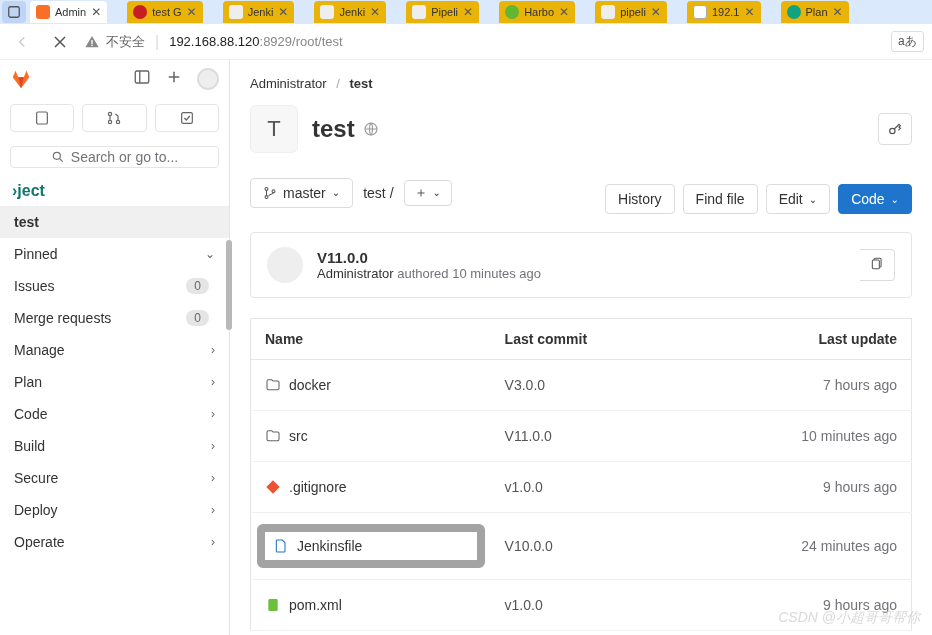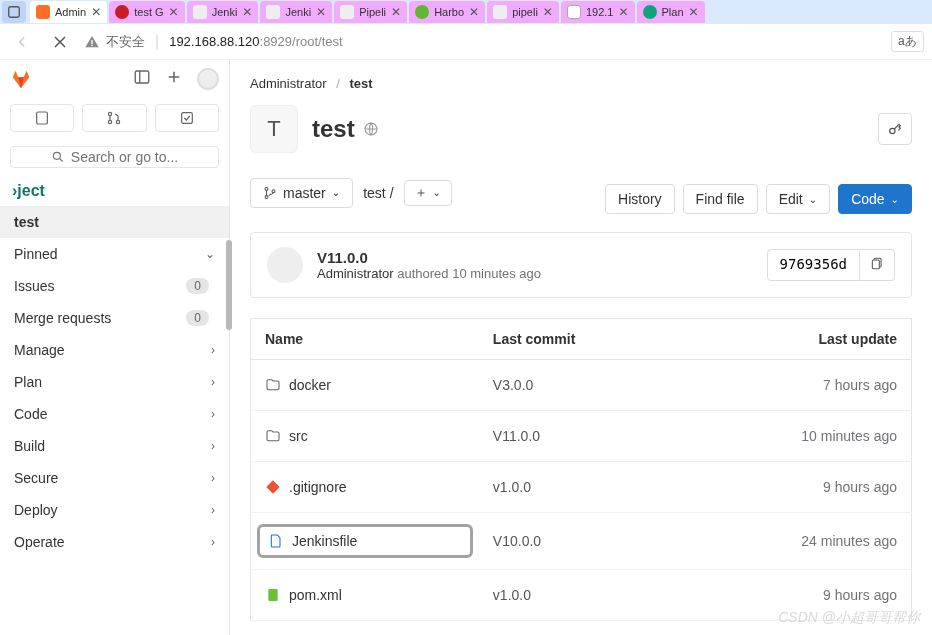--- a/index.html
+++ b/index.html
@@ -1,20 +1,20 @@
 <!DOCTYPE html>
 <html><head>
 <meta charset="utf-8">
 <style>
 * { margin: 0; padding: 0; box-sizing: border-box; font-family: -apple-system, BlinkMacSystemFont, "Segoe UI", Helvetica, Arial, sans-serif; }
 body { width: 932px; height: 635px; overflow: hidden; background: #fff; position: relative; }
 
 
 .browser-tabs { background: #dbe9fd; height: 24px; display: flex; align-items: center; padding-left: 2px; gap: 2px; overflow: hidden; }
-.tab { background: #f0abfc; height: 22px; padding: 0 6px; display: flex; align-items: center; gap: 5px; font-size: 11px; color: #333; border-radius: 4px 4px 0 0; min-width: 0; flex: 0 0 auto; }
+.tab { background: #eab308; height: 22px; padding: 0 6px; display: flex; align-items: center; gap: 5px; font-size: 11px; color: #333; border-radius: 4px 4px 0 0; min-width: 0; flex: 0 0 auto; }
 .tab.active { background: #fff; }
 .tab-ico { width: 14px; height: 14px; border-radius: 3px; display: inline-block; }
 .tab-close { color: #555; font-size: 12px; }
 .tab-ico.orange { background: #fc6d26; }
 .tab-ico.jenkins { background: #eee; }
 .tab-ico.harbor { background: #60b731; border-radius: 50%; }
 .tab-ico.gitee { background: #c71d23; border-radius: 50%; }
 .tab-ico.gpt { background: #10a37f; border-radius: 50%; }
 .tab-ico.page { background: #fff; border: 1px solid #aaa; }
 .square-btn { width: 24px; height: 22px; background: #c0d5f5; border-radius: 4px; display: flex; align-items: center; justify-content: center; margin-right: 2px; }
@@ -83,34 +83,34 @@
 
 
 .file-table { width: 100%; border-collapse: collapse; border: 1px solid #e5e5e5; border-radius: 4px; font-size: 14px; }
 .file-table th { text-align: left; padding: 12px 14px; font-weight: 600; color: #333; border-bottom: 1px solid #e5e5e5; }
 .file-table th:last-child { text-align: right; }
 .file-table td { padding: 17px 14px; border-bottom: 1px solid #f0f0f0; color: #333; }
 .file-table td:last-child { text-align: right; color: #737278; }
 .file-table td:nth-child(2) { color: #555; }
 .file-name { display: flex; align-items: center; gap: 8px; }
 .file-icon { width: 16px; height: 16px; display: flex; align-items: center; justify-content: center; }
-.highlight-box { border: 3px solid #a3a3a3; border-radius: 6px; }
+.highlight-box { border: 8px solid #a3a3a3; border-radius: 6px; }
 
 .watermark { position: absolute; bottom: 8px; right: 12px; font-size: 14px; color: #ccc; opacity: 0.75; font-style: italic; }
 </style>
 </head>
 <body>
 
 <div class="browser-tabs">
   <div class="square-btn">
     <svg width="14" height="14" viewBox="0 0 16 16">
         <rect x="2" y="2" width="12" height="12" fill="none" stroke="#555" stroke-width="1.5" rx="2"></rect>
       </svg>
   </div>
-  <div id="tabs-container" style="display:flex;gap:2px;">
+  <div id="tabs-container" style="display:flex;gap:20px;">
       <div class="tab active">
         <span class="tab-ico orange"></span>
         <span>Admin</span>
         <span class="tab-close">✕</span>
       </div>
       <div class="tab">
         <span class="tab-ico gitee"></span>
         <span>test G</span>
         <span class="tab-close">✕</span>
       </div>
@@ -340,21 +340,20 @@
       <div class="commit-avatar"></div>
       <div>
         <div class="commit-title">V11.0.0</div>
         <div class="commit-meta">
           <span class="author">Administrator</span>
           <span>authored</span>
           <span>10 minutes ago</span>
         </div>
       </div>
       <div class="sha-group">
-        <span class="sha">9769356d</span>
         <span class="copy-btn">
           <svg width="14" height="14" viewBox="0 0 24 24">
               <rect x="7" y="4" width="12" height="15" rx="2" fill="none" stroke="#555" stroke-width="1.8"></rect>
               <rect x="4" y="7" width="12" height="15" rx="2" fill="#fff" stroke="#555" stroke-width="1.8"></rect>
             </svg>
         </span>
       </div>
     </div>
 
     <table class="file-table">

